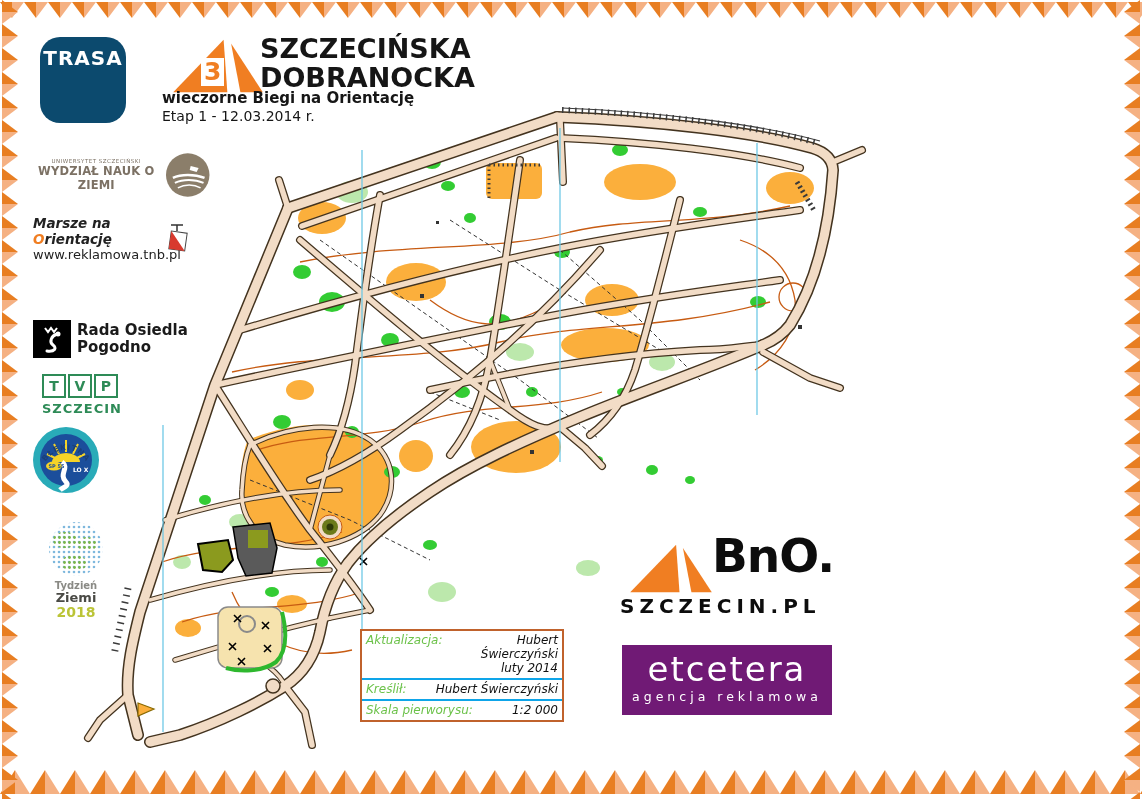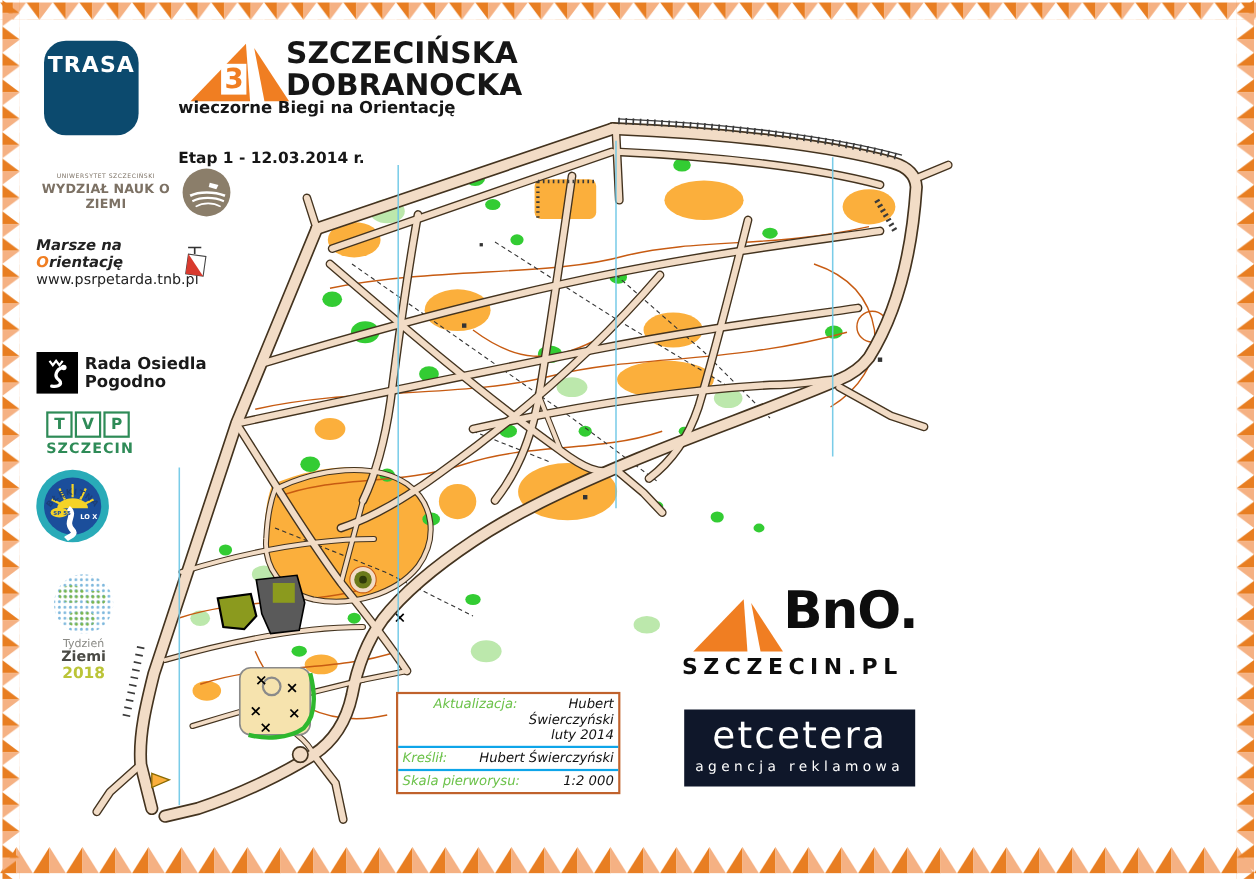--- a/index.html
+++ b/index.html
@@ -8,21 +8,21 @@
   .abs{position:absolute;}
   svg{display:block;}
 
   
   #trasa-badge{left:40px;top:37px;width:86px;height:86px;background:#0c4a6e;border-radius:20px;
                color:#fff;font-weight:bold;font-size:20px;text-align:center;line-height:20px;padding-top:11px;box-sizing:border-box;letter-spacing:1px;}
   #logo-main{left:162px;top:38px;width:112px;height:56px;}
   #logo-number{left:201px;top:58px;font-size:25px;font-weight:bold;color:#F07E22;background:#fff;padding:0 3px;line-height:28px;}
   #title-block{left:260px;top:34px;line-height:29px;font-size:27px;font-weight:bold;color:#161616;letter-spacing:0px;}
   #subtitle{left:162px;top:89px;font-size:15px;font-weight:bold;color:#161616;}
-  #stage{left:162px;top:108px;font-size:14px;font-weight:bold;color:#161616;margin-top:28px;}
+  #stage{left:162px;top:108px;font-size:14px;font-weight:normal;color:#161616;}
 
   
   .spon{color:#222;}
   #uni{left:34px;top:152px;width:176px;display:flex;align-items:center;gap:6px;}
   #uni .txt{width:126px;text-align:center;color:#7C7164;}
   #uni .small{font-size:5.5px;letter-spacing:.5px;}
   #uni .big{font-size:11.5px;font-weight:bold;letter-spacing:.2px;}
   #marsze{left:33px;top:215px;width:160px;}
   #marsze .l1{font-size:13.5px;font-weight:bold;font-style:italic;}
   #marsze .l1 b{color:#F07E22;}
@@ -33,38 +33,38 @@
   #calypso .s2{position:absolute;left:97px;top:34px;font-size:8.5px;color:#C9CF52;letter-spacing:2px;}
   #rada{left:33px;top:320px;display:flex;gap:6px;align-items:center;font-weight:bold;}
   #rada .txt{font-size:15px;line-height:17px;color:#1a1a1a;}
   #tvp{left:42px;top:374px;}
   #tvp .boxes{display:flex;gap:2px;}
   #tvp .bx{width:20px;height:20px;border:2px solid #2E8B57;color:#2E8B57;font-weight:bold;font-size:14px;
            display:flex;align-items:center;justify-content:center;}
   #tvp .city{margin-top:3px;color:#2E8B57;font-weight:bold;font-size:13px;letter-spacing:1px;}
   #blekitna{left:32px;top:426px;}
   #tydzien{left:36px;top:520px;width:80px;text-align:center;}
-  #tydzien .l1{font-size:10px;color:#8a8a85;font-weight:normal;margin-top:2px;}
+  #tydzien .l1{font-size:10px;color:#8a8a85;font-weight:bold;margin-top:2px;}
   #tydzien .l2{font-size:13px;color:#4a4a45;font-weight:bold;line-height:13px;}
   #tydzien .l3{font-size:14px;color:#BBC437;font-weight:bold;line-height:16px;}
 
   
   #map-info{left:348px;top:553px;width:224px;text-align:center;font-weight:bold;color:#111;
             font-size:19px;line-height:25px;}
   #credits{left:360px;top:629px;width:200px;border:2px solid #C0622C;background:#fff;font-size:12px;font-style:italic;}
   #credits .row{border-top:2px solid #0ea5e9;padding:2px 4px 3px 4px;display:flex;justify-content:space-between;}
-  #credits .row:first-child{border-top:none;margin-left:28px;}
+  #credits .row:first-child{border-top:none;}
   #credits .lbl{color:#6CC24A;white-space:nowrap;margin-right:6px;}
   #credits .val{color:#111;text-align:right;}
 
   
   #bno-tri{left:628px;top:543px;width:86px;height:51px;}
   #bno-name{left:712px;top:528px;font-size:47px;font-weight:bold;color:#0d0d0d;letter-spacing:-1px;}
   #bno-domain{left:620px;top:594px;width:214px;font-size:20px;font-weight:bold;color:#0d0d0d;letter-spacing:5px;}
-  #etc{left:622px;top:645px;width:210px;height:70px;background:#0f172a;color:#fff;text-align:center;}
+  #etc{left:622px;top:645px;width:210px;height:70px;background:#701a75;color:#fff;text-align:center;}
   #etc .name{font-size:34px;letter-spacing:2px;font-weight:400;line-height:40px;margin-top:4px;}
   #etc .sub{font-size:12.5px;letter-spacing:4px;}
 
   
   .bstrip{z-index:5;pointer-events:none;}
 </style>
 </head>
 <body>
 
 <div id="page">
@@ -363,21 +363,21 @@
       <circle cx="23" cy="23" r="22" fill="#8B7E6A"></circle>
       <path d="M8,26 C16,22 30,22 40,26" stroke="#fff" stroke-width="2.5" fill="none"></path>
       <path d="M10,31 C18,27 30,27 39,31" stroke="#fff" stroke-width="2" fill="none"></path>
       <path d="M13,36 C20,32 29,32 36,36" stroke="#fff" stroke-width="1.5" fill="none"></path>
       <path d="M26,14 l8,2 -2,4 -7,-2 Z" fill="#fff"></path>
     </svg>
   </div>
 
   <div class="abs spon" id="marsze" style="z-index:2">
     <div class="l1"><span>Marsze na </span><b>O</b><span>rientację</span></div>
-    <div class="l2">www.psrpetarda.tnb.pl</div>
+    <div class="l2">www.reklamowa.tnb.pl</div>
     <svg width="22" height="30" viewBox="0 0 22 30" style="position:absolute;left:134px;top:8px">
       <path d="M4,2 h12 M10,2 v6" stroke="#333" stroke-width="1.5" fill="none"></path>
       <polygon points="3,9 19,9 19,27 3,27" fill="#fff" stroke="#444" stroke-width="1" transform="rotate(8 11 18)"></polygon>
       <polygon points="3,9 19,27 3,27" fill="#D83A2E" transform="rotate(8 11 18)"></polygon>
     </svg>
   </div>
 
 
   <div class="abs spon" id="rada" style="z-index:2">
     <svg width="38" height="38" viewBox="0 0 38 38">

